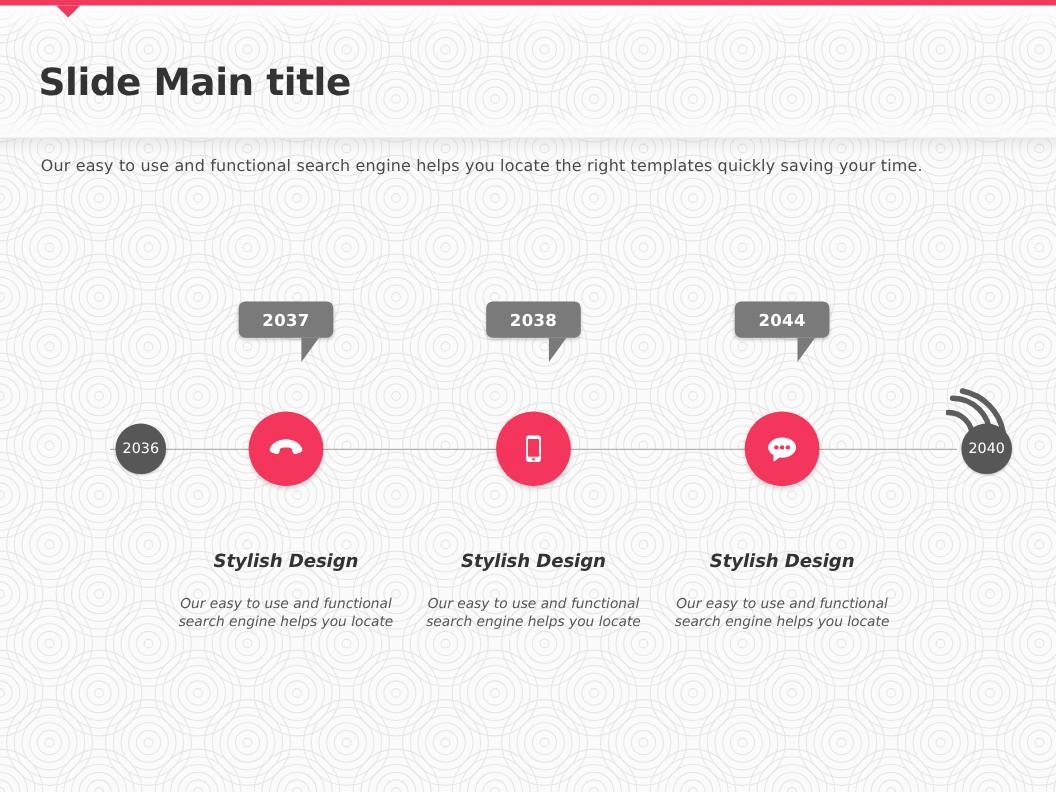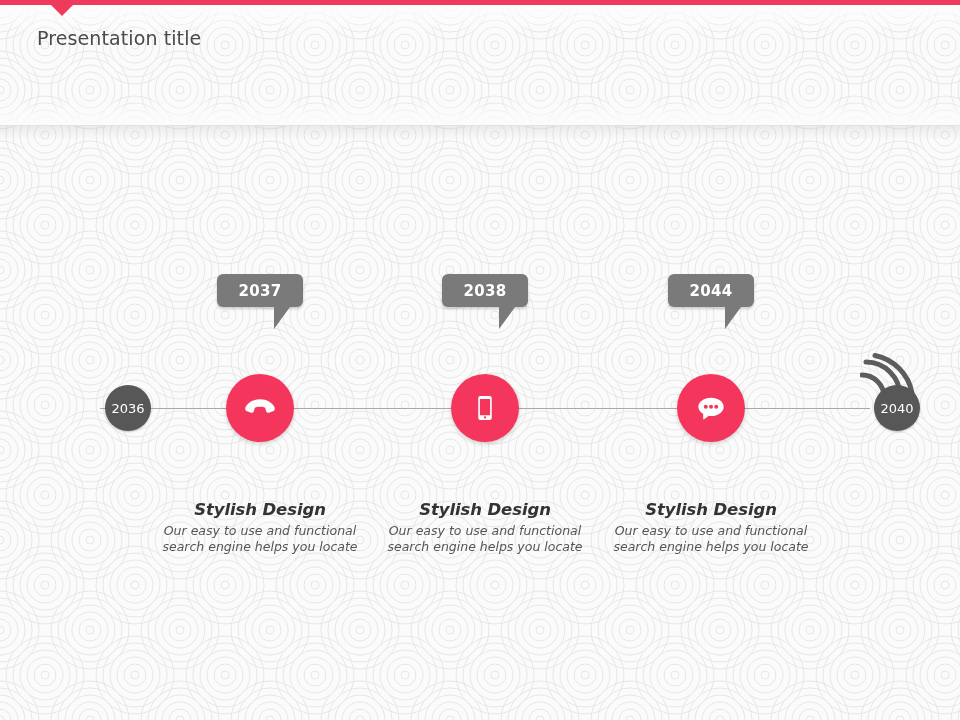--- a/index.html
+++ b/index.html
@@ -190,21 +190,21 @@
     top: 500px;
     font-style: italic;
   }
   .caption-title {
     font-size: 16.5px;
     font-weight: bold;
     color: #333333;
     letter-spacing: -0.1px;
   }
   .caption-body {
-    margin-top: 4px;
+    margin-top: 22px;
     font-size: 12.5px;
     line-height: 16px;
     color: #555555;
   }
 
   #wifi-icon {
     position: absolute;
     left: 860px;
     top: 352px;
   }
@@ -257,21 +257,22 @@
 
   <div id="header-band"></div>
   <div id="header-divider"></div>
   <div id="header-shadow"></div>
 
   <div id="top-bar">
     <div id="top-bar-fill" style="background:#ef3a5d;"></div>
     <div id="top-bar-notch"></div>
   </div>
 
-  <div id="presentation-title">Presentation title</div>
+  <div id="slide-main-title">Slide Main title</div>
+  <div id="subtitle-line">Our easy to use and functional  search engine helps you locate the right templates quickly  saving your time.</div>
 
   <div id="timeline">
 
     <div id="timeline-rule"></div>
 
     <div class="end-node" style="left:77px; top:385px;">
       <span>2036</span>
     </div>
 
     <div class="stop" style="left:226px; top:374px;">

